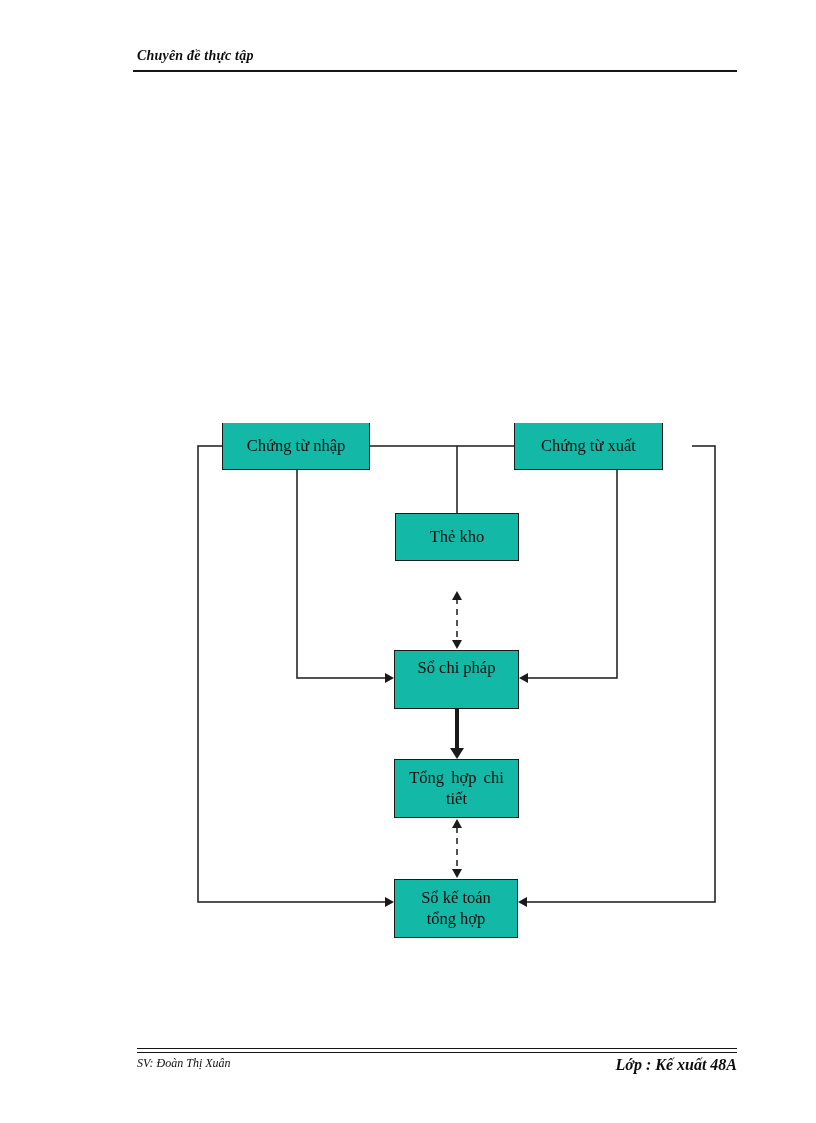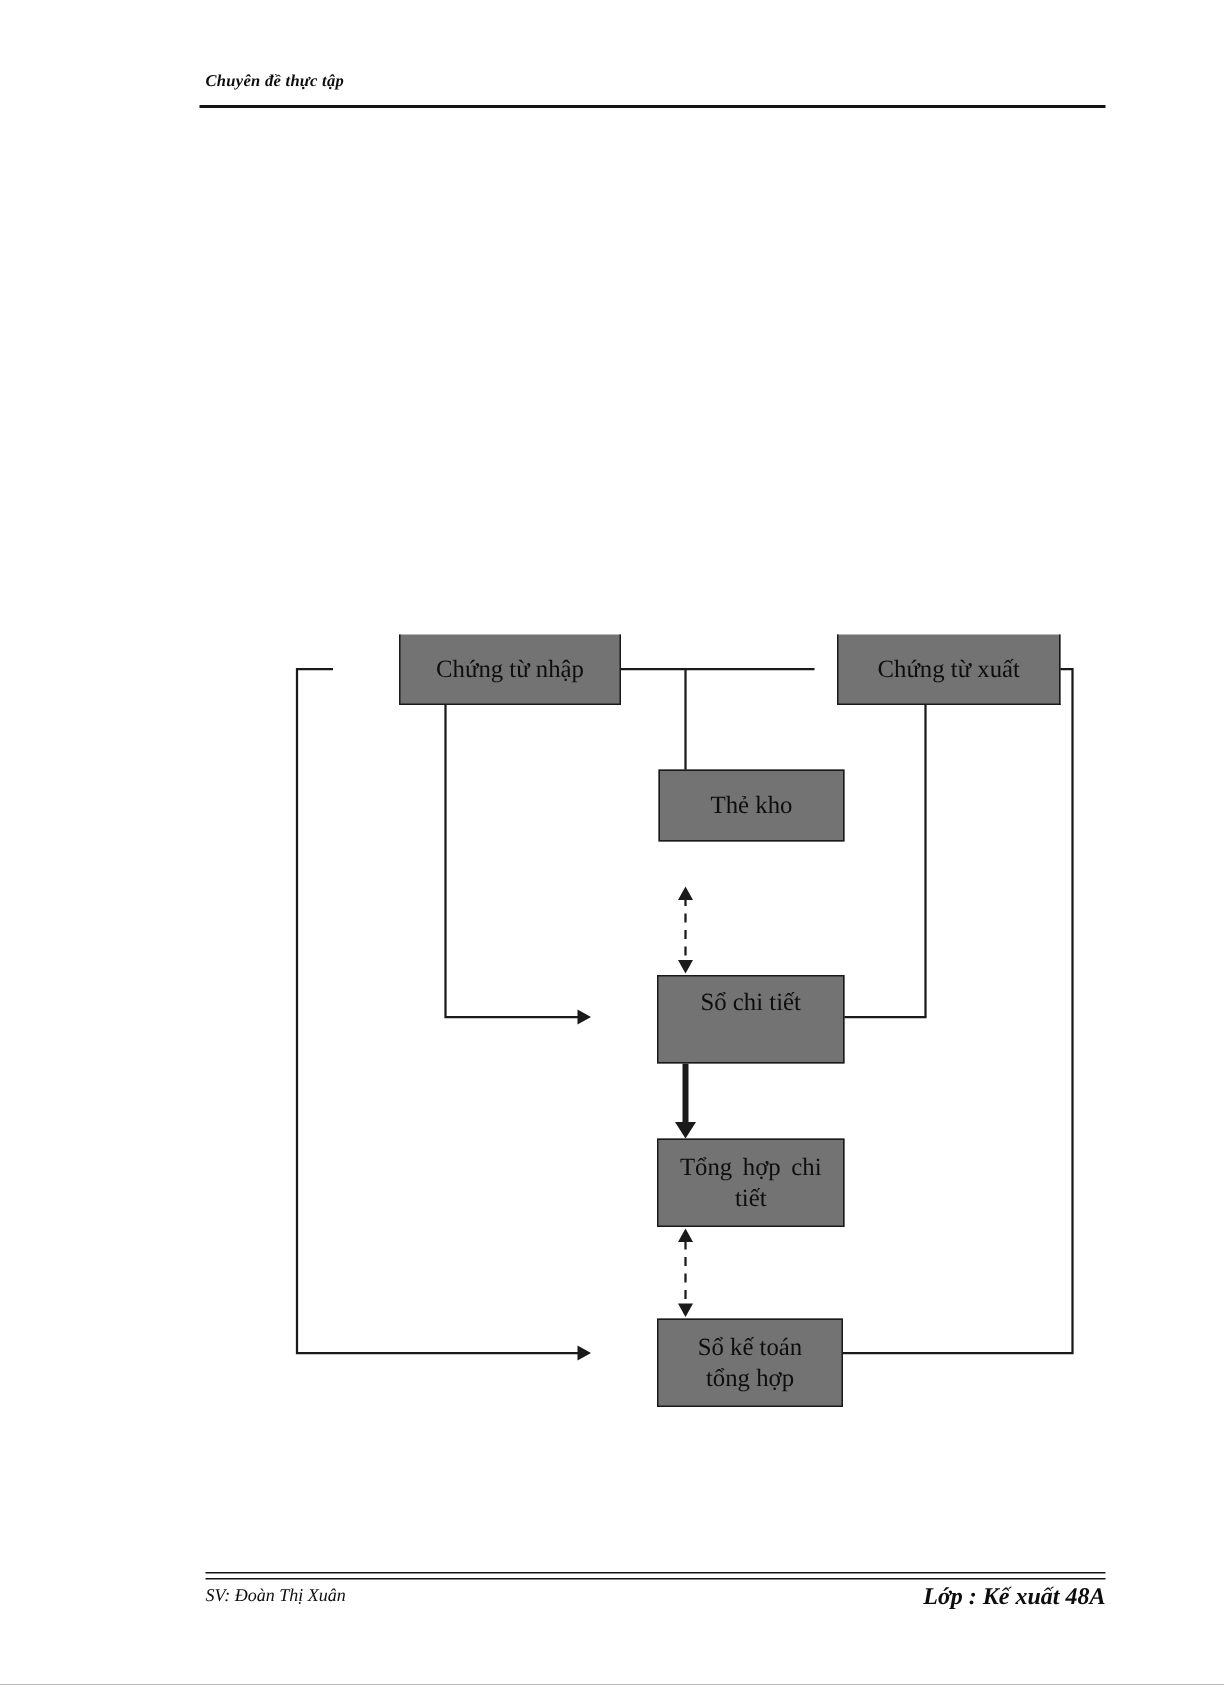--- a/index.html
+++ b/index.html
@@ -8,47 +8,46 @@
     width: 816px; height: 1123px;
     margin: 0 auto;
     background: #ffffff;
     font-family: "Liberation Serif", "DejaVu Serif", serif;
     color: #0d0d0d;
     overflow: hidden;
   }
   
   .header-text {
     position: absolute; left: 137px; top: 48px;
-    font-size: 11px; font-weight: bold; font-style: italic;
+    font-size: 14px; font-weight: bold; font-style: italic;
     letter-spacing: 0.2px;
   }
   .header-rule {
     position: absolute; left: 133px; top: 70px; width: 604px; height: 0;
     border-top: 2.5px solid #151515;
   }
   
   .caption {
     position: absolute; left: 140px; top: 390px; width: 636px;
     text-align: center; font-size: 17px; font-weight: bold;
     white-space: nowrap; word-spacing: 1.5px;
   }
   .caption .prefix { font-style: italic; }
   
   .diagram-svg {
     position: absolute; left: 0; top: 0; width: 816px; height: 1123px;
     pointer-events: none;
   }
   .box {
     position: absolute; box-sizing: border-box;
-    border: 1.4px solid #1a1a1a; background: #737373;
+    border: 1.4px solid #1a1a1a; background: #14b8a6;
     display: flex; flex-direction: column;
     align-items: center; justify-content: center;
     font-size: 16.5px; line-height: 1.22; text-align: center;
     color: #0d0d0d;
-    margin-left: 44px;
   }
   .box.open-top { border-top: none; }
   .box .line { display: block; }
   .wide-words { word-spacing: 3px; }
   .nudge-up { justify-content: flex-start; padding-top: 7px; }
   
   .footer-rule {
     position: absolute; left: 137px; top: 1048px; width: 600px; height: 5px;
     box-sizing: border-box;
     border-top: 1.5px solid #151515; border-bottom: 1.5px solid #151515;
@@ -112,21 +111,21 @@
 
   <div class="box open-top" style="left:514px; top:423px; width:149px; height:47px;">
     <span class="line">Chứng từ xuất</span>
   </div>
 
   <div class="box" style="left:395px; top:513px; width:124px; height:48px;">
     <span class="line">Thẻ kho</span>
   </div>
 
   <div class="box nudge-up" style="left:394px; top:650px; width:125px; height:59px;">
-    <span class="line">Sổ chi tiết</span>
+    <span class="line">Sổ chi pháp</span>
   </div>
 
   <div class="box" style="left:394px; top:759px; width:125px; height:59px;">
     <span class="line wide-words">Tổng hợp chi</span>
     <span class="line">tiết</span>
   </div>
 
   <div class="box" style="left:394px; top:879px; width:124px; height:59px;">
     <span class="line">Sổ kế toán</span>
     <span class="line">tổng hợp</span>

